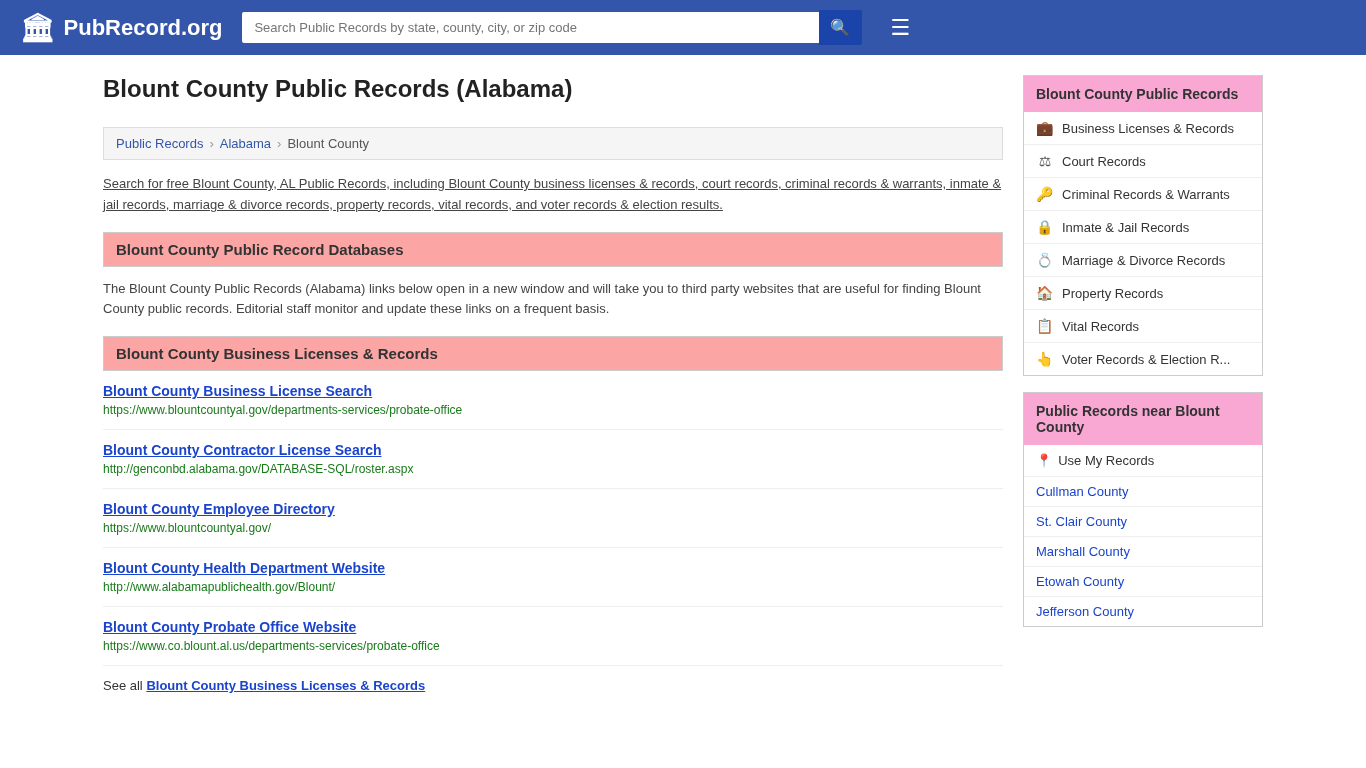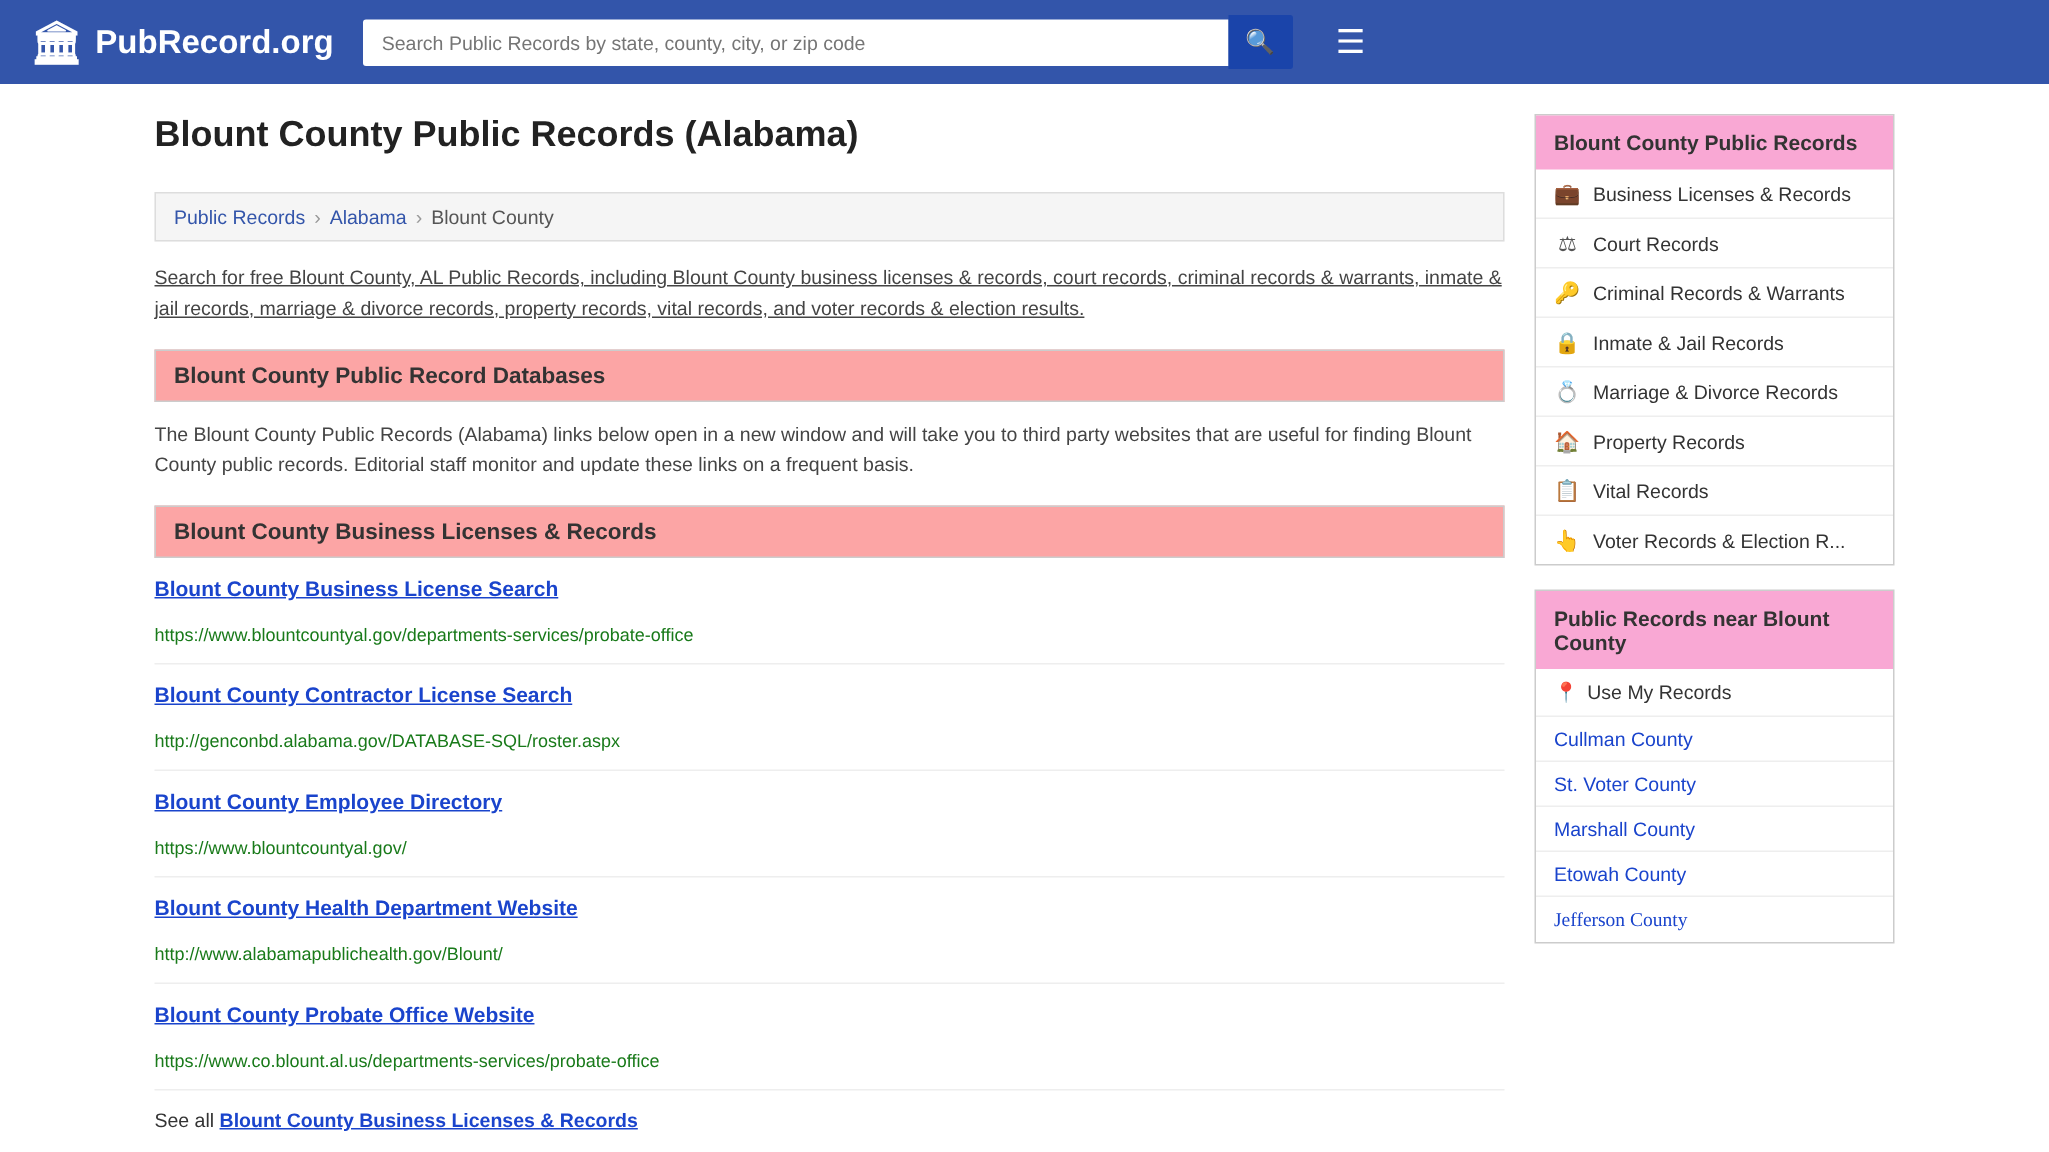--- a/index.html
+++ b/index.html
@@ -126,21 +126,21 @@
     .record-title {
       font-size: 14px;
       font-weight: bold;
       color: #1a44cc;
       text-decoration: underline;
       cursor: pointer;
     }
     .record-url {
       font-size: 12px;
       color: #197a1a;
-      margin-top: 16px;
+      margin-top: 4px;
     }
 
     
     .see-all {
       font-size: 13px;
       margin-top: 8px;
     }
     .see-all a {
       color: #1a44cc;
       font-weight: bold;
@@ -180,21 +180,21 @@
     
     .nearby-item {
       display: block;
       padding: 7px 12px;
       border-bottom: 1px solid #eee;
       font-size: 13px;
       color: #1a44cc;
       text-decoration: none;
       cursor: pointer;
     }
-    .nearby-item:last-child { border-bottom: none; font-family: Liberation Serif, serif; }
+    .nearby-item:last-child { border-bottom: none; }
     .use-location {
       display: flex;
       align-items: center;
       gap: 6px;
       padding: 8px 12px;
       border-bottom: 1px solid #eee;
       font-size: 13px;
       color: #333;
       cursor: pointer;
     }
@@ -313,21 +313,21 @@
     </div>
 
     <div class="sidebar-box">
       <div class="sidebar-box-header">Public Records near Blount County</div>
 
       <div class="use-location">
         <span>📍</span>
         <span>Use My Records</span>
       </div>
       <a class="nearby-item" href="#">Cullman County</a>
-      <a class="nearby-item" href="#">St. Voter County</a>
+      <a class="nearby-item" href="#">St. Clair County</a>
       <a class="nearby-item" href="#">Marshall County</a>
       <a class="nearby-item" href="#">Etowah County</a>
       <a class="nearby-item" href="#">Jefferson County</a>
     </div>
 
   </div>
 
 </div>
 
 </body></html>

